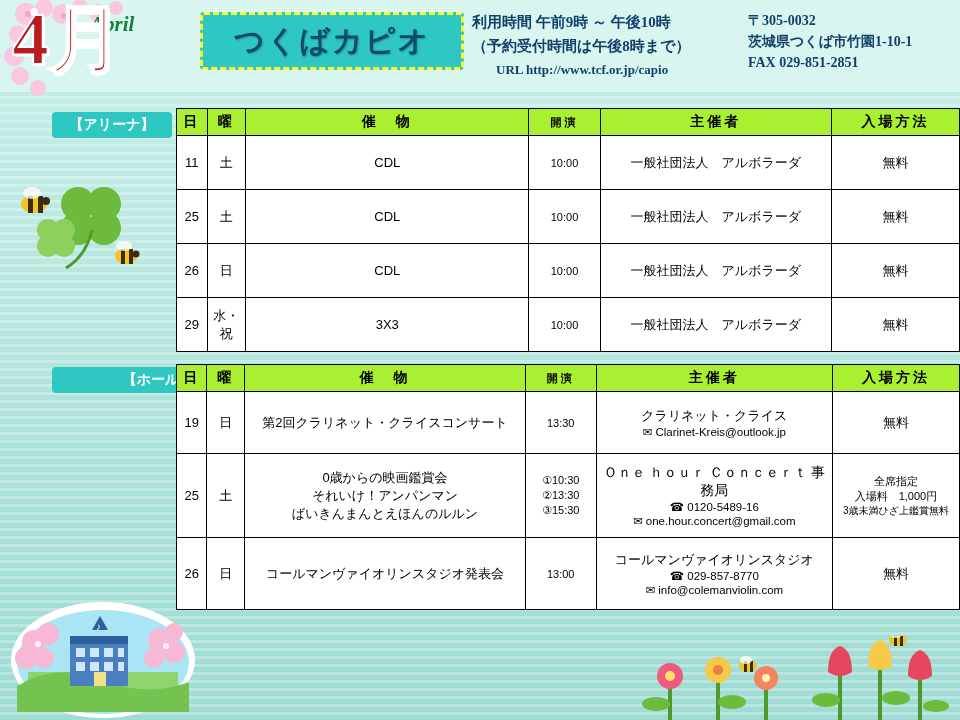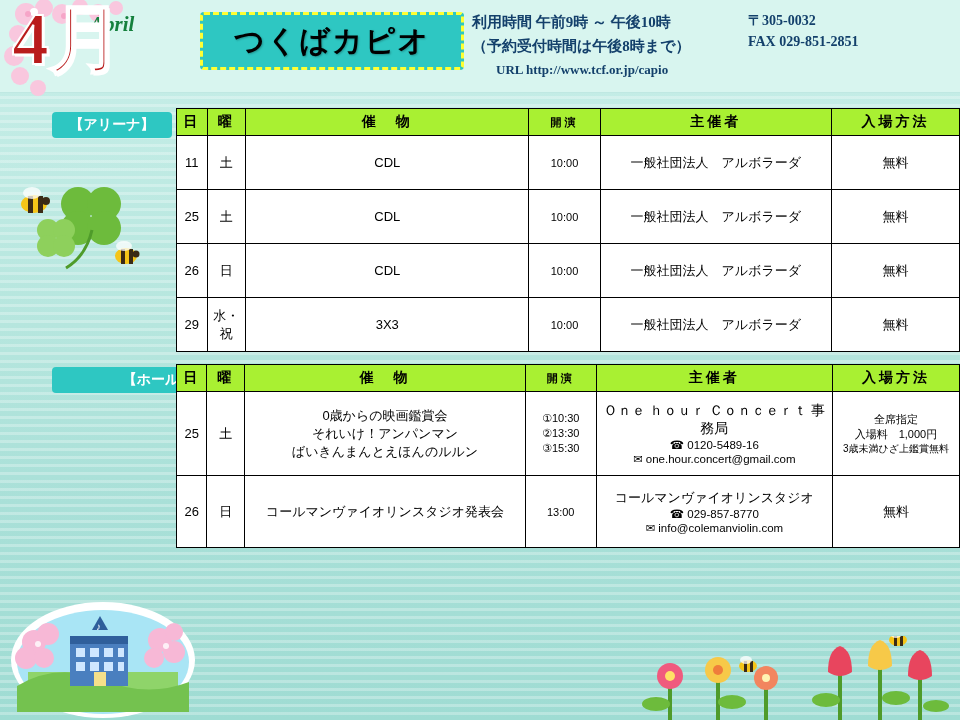--- a/index.html
+++ b/index.html
@@ -34,21 +34,21 @@
     position:absolute;left:86px;top:12px;font-size:21px;font-style:italic;
     color:#15803d;font-family:"Liberation Serif",serif;font-weight:bold;
   }
   
   .titlebox{
     position:absolute;left:200px;top:12px;width:258px;height:52px;
     background:#2ec7c2;border:3px dashed #ffff33;border-radius:4px;
     display:flex;align-items:center;justify-content:center;
   }
   .titlebox span{
-    color:#000000;font-size:30px;font-weight:bold;letter-spacing:2px;
+    color:#0c4a6e;font-size:30px;font-weight:bold;letter-spacing:2px;
     font-family:"DejaVu Sans",sans-serif;
     text-shadow:1px 1px 2px rgba(0,0,0,.25);
   }
   
   .hours{position:absolute;left:472px;top:10px;width:270px;color:#13406b;}
   .hours div{font-size:15px;line-height:24px;font-family:"Liberation Serif",serif;font-weight:bold;}
   .hours .url{font-size:13px;color:#13406b;margin-left:24px;}
   
   .addr{position:absolute;left:748px;top:10px;width:210px;color:#13406b;}
   .addr div{font-size:14px;line-height:21px;font-family:"Liberation Serif",serif;font-weight:bold;white-space:nowrap;}
@@ -118,20 +118,21 @@
   </div>
 
   <div class="hours">
     <div>利用時間  午前9時 ～ 午後10時</div>
     <div>（予約受付時間は午後8時まで）</div>
     <div class="url">URL http://www.tcf.or.jp/capio</div>
   </div>
 
   <div class="addr">
     <div>〒305-0032</div>
+    <div>茨城県つくば市竹園1-10-1</div>
     <div>FAX  029-851-2851</div>
   </div>
 </div>
 
 <div class="seclabel" style="left:52px;top:112px;">
   <span>【アリーナ】</span>
 </div>
 
 <table style="left:176px;top:108px;">
   <thead>
@@ -190,20 +191,31 @@
       <th class="c-day">日</th>
       <th class="c-dow">曜</th>
       <th class="c-title">催　物</th>
       <th class="c-time">開演</th>
       <th class="c-org">主催者</th>
       <th class="c-fee">入場方法</th>
     </tr>
   </thead>
   <tbody>
 
+    <tr style="height:62px;">
+      <td>19</td>
+      <td>日</td>
+      <td>第2回クラリネット・クライスコンサート</td>
+      <td class="c-time">13:30</td>
+      <td>
+        <div class="org-main">クラリネット・クライス</div>
+        <div class="org-sub">✉ Clarinet-Kreis@outlook.jp</div>
+      </td>
+      <td>無料</td>
+    </tr>
 
     <tr style="height:84px;">
       <td>25</td>
       <td>土</td>
       <td>
         <div>0歳からの映画鑑賞会</div>
         <div>それいけ！アンパンマン</div>
         <div>ばいきんまんとえほんのルルン</div>
       </td>
       <td class="c-time mono-time">

